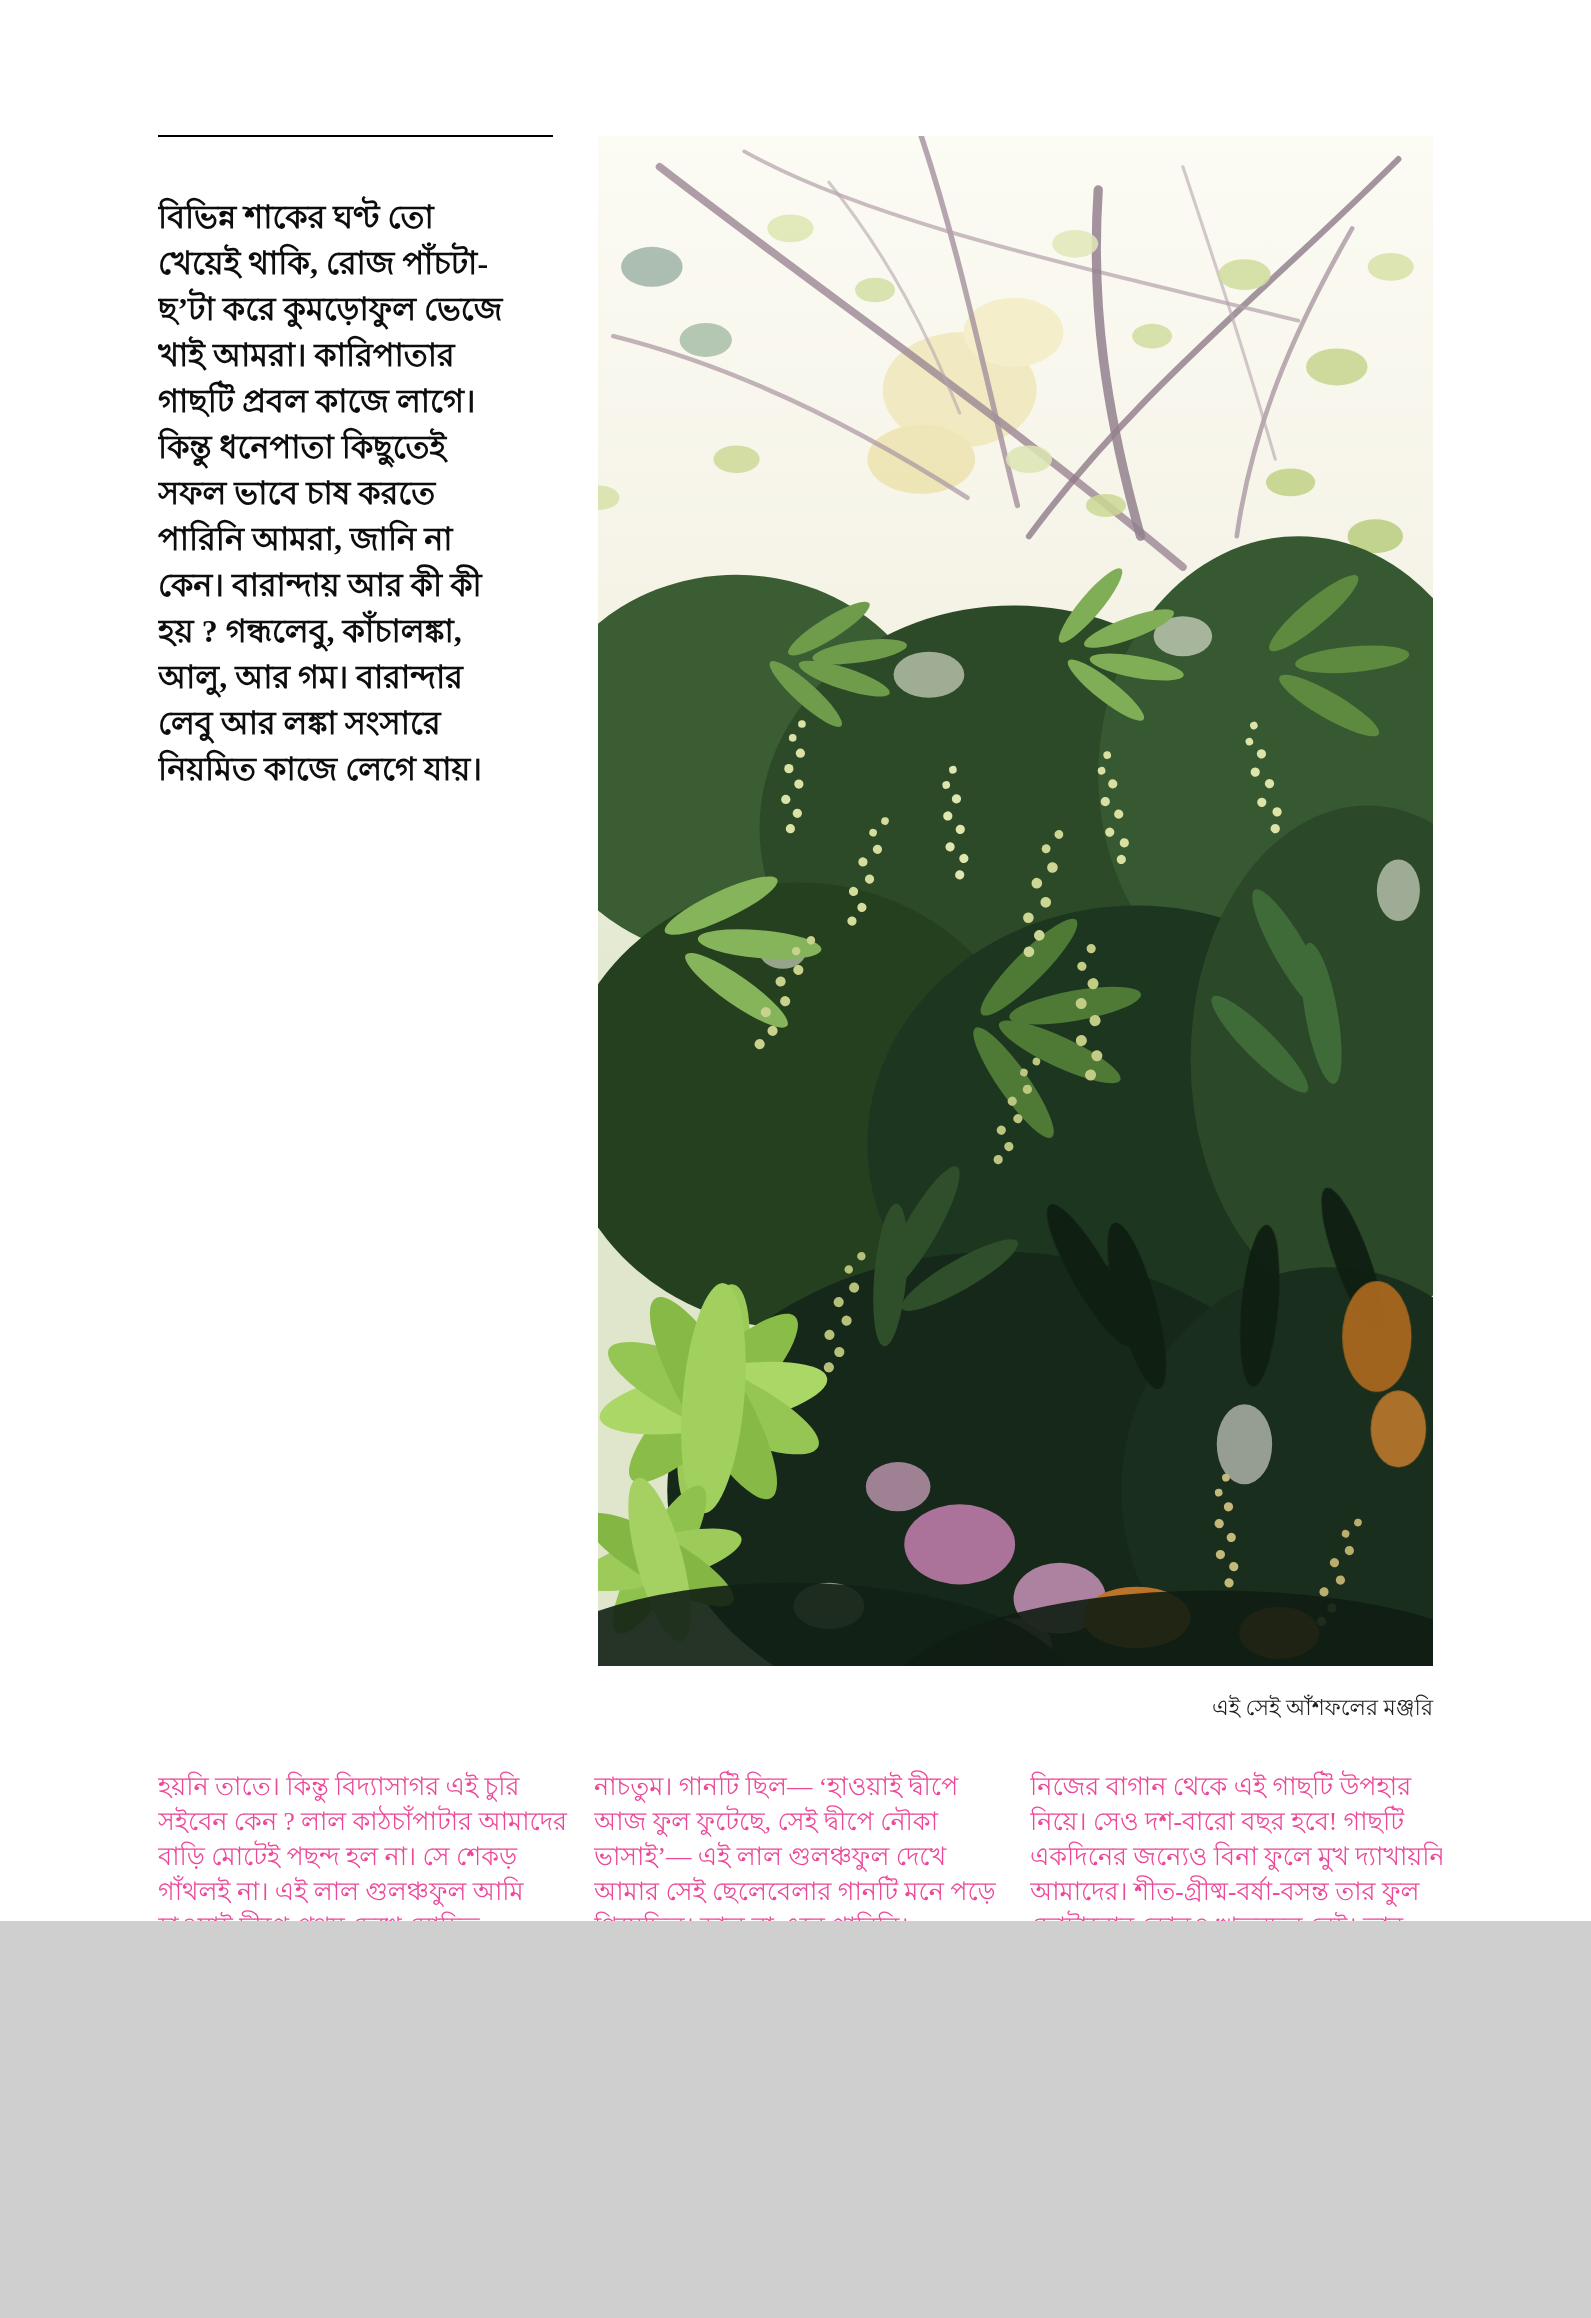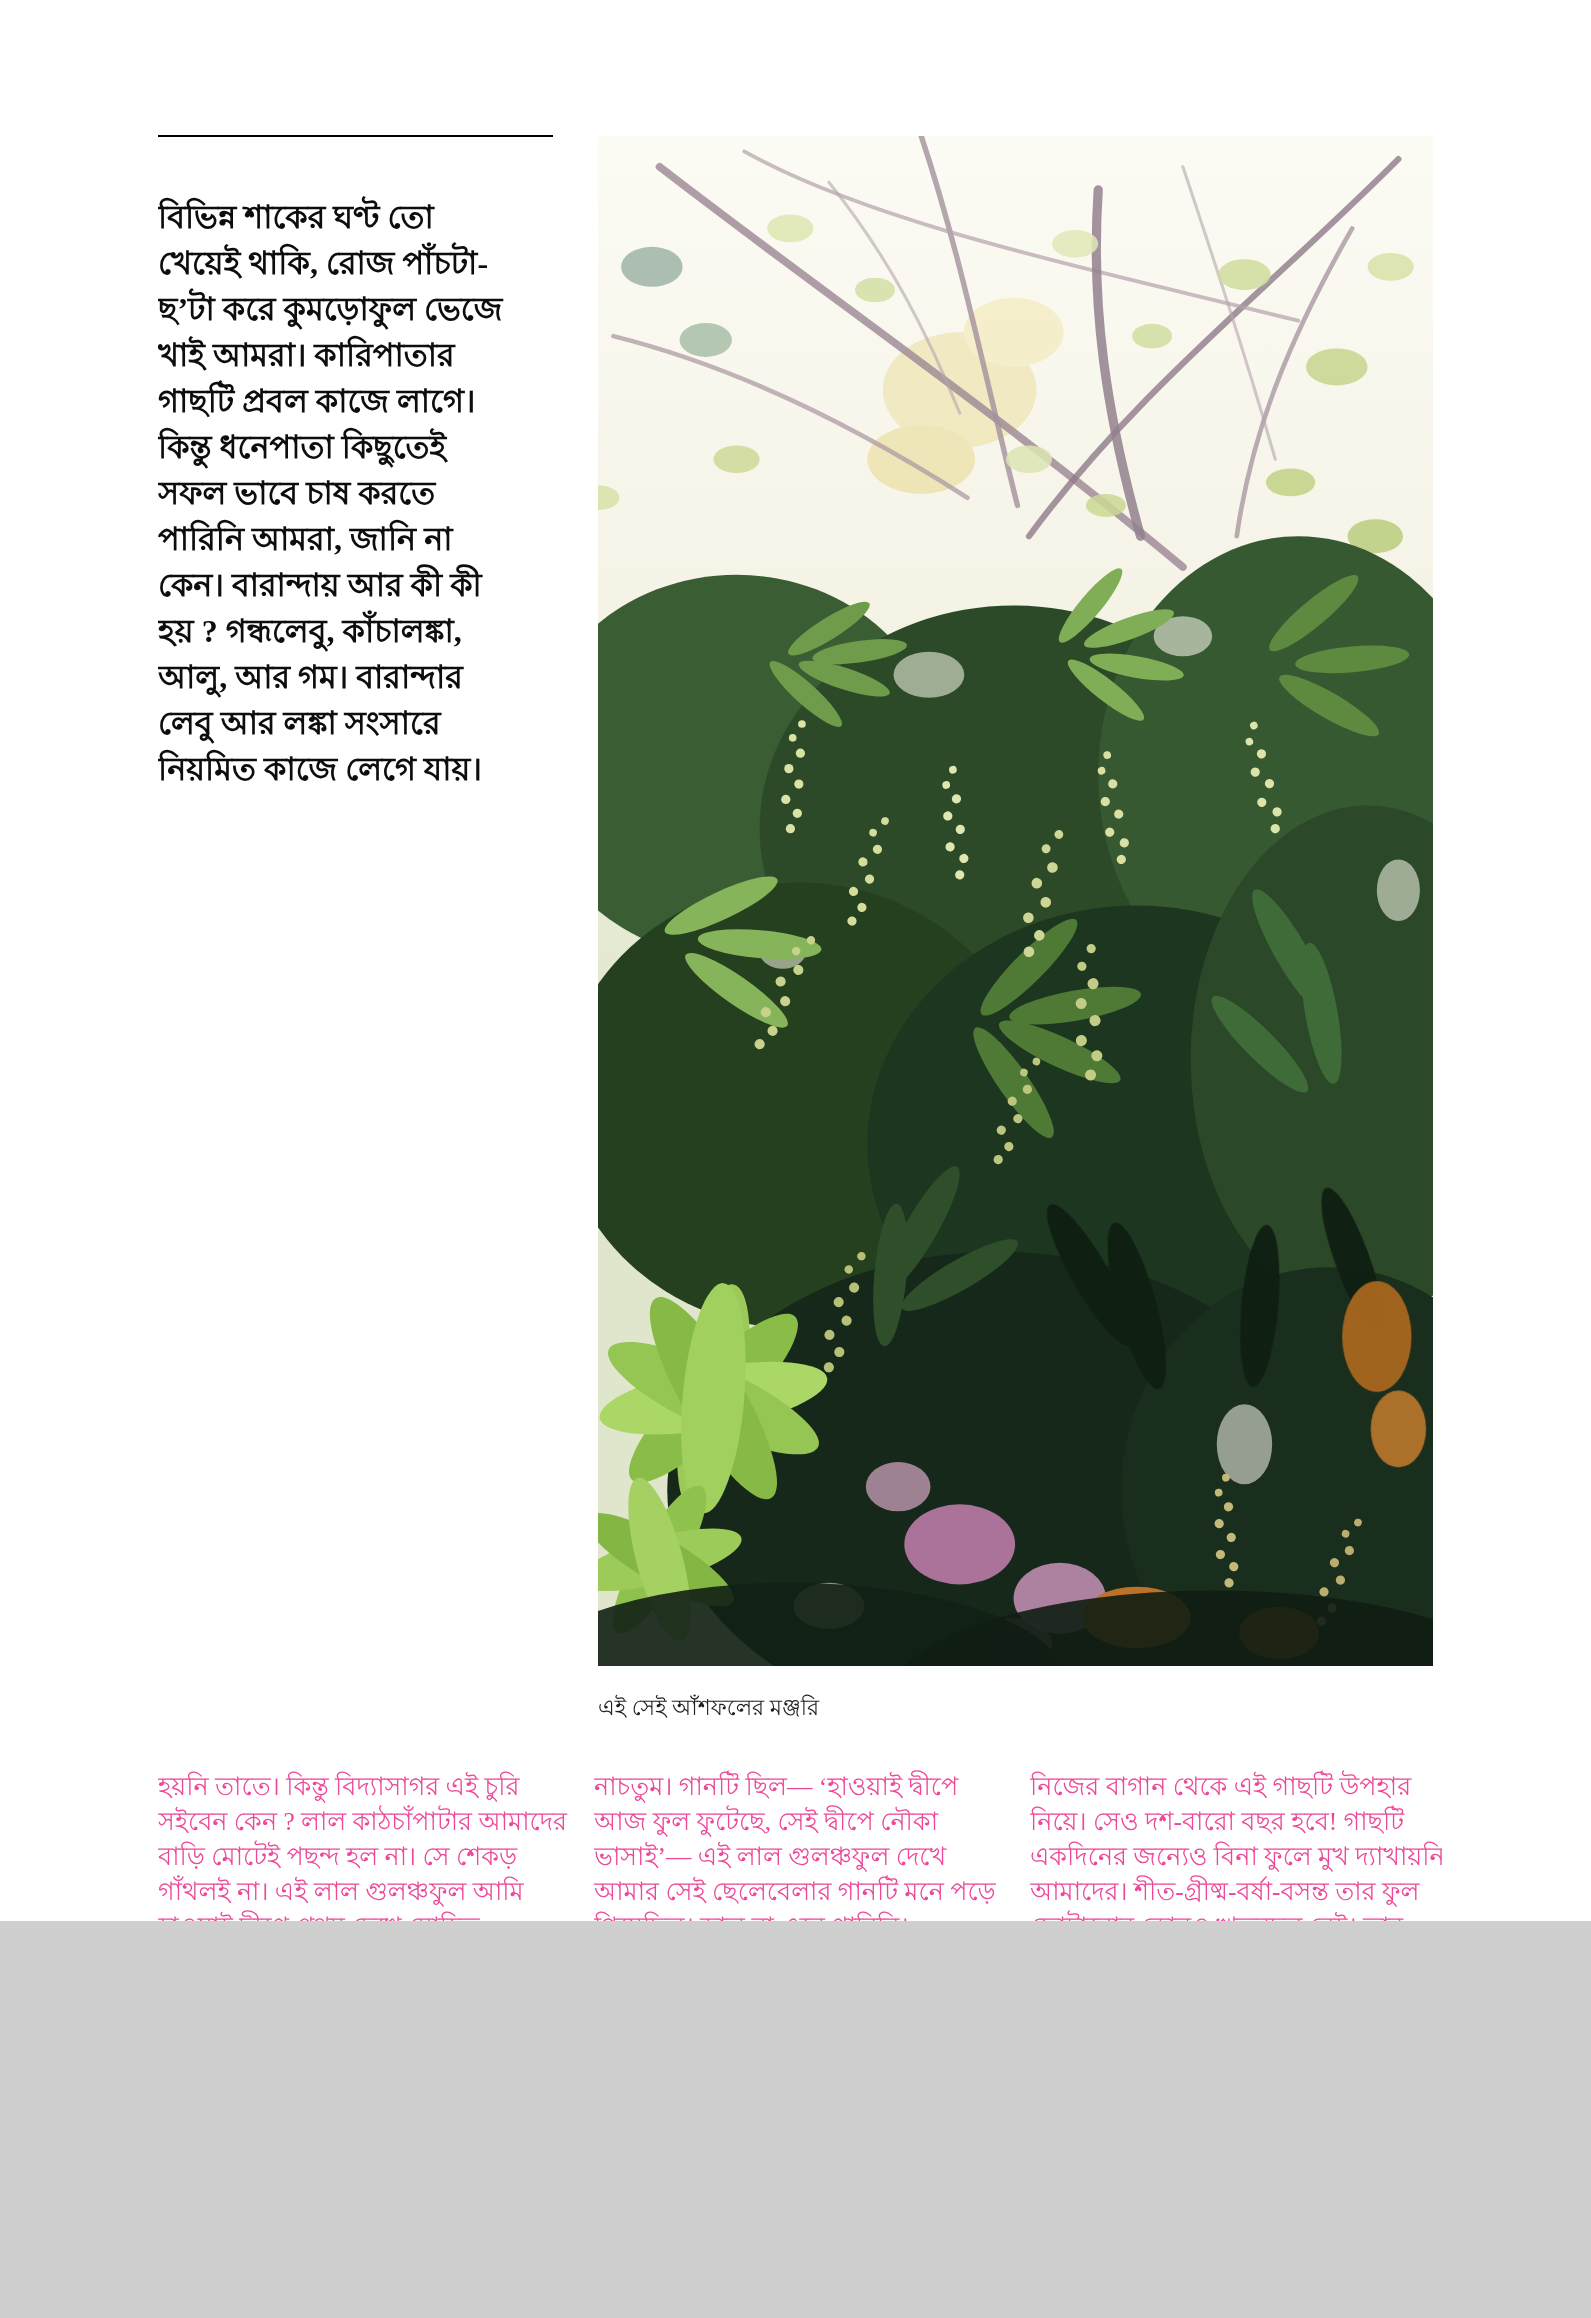--- a/index.html
+++ b/index.html
@@ -23,21 +23,21 @@
     white-space:pre;overflow:hidden;
   }
   .photo{
     position:absolute;left:598px;top:136px;
     width:835px;height:1530px;margin:0;
     overflow:hidden;background:#f6f5ec;
   }
   .photo svg{display:block;width:100%;height:100%;}
   .caption{
     position:absolute;left:598px;top:1694px;
-    width:835px;
+    width:835px;text-align:right;
     font-size:22px;line-height:28px;color:#1f1f1f;
     white-space:pre;
   }
   .col{
     position:absolute;top:1769px;
     width:412px;height:385px;
     font-size:25.4px;line-height:35px;
     white-space:pre;overflow:hidden;
     color:#ec4899;
   }

